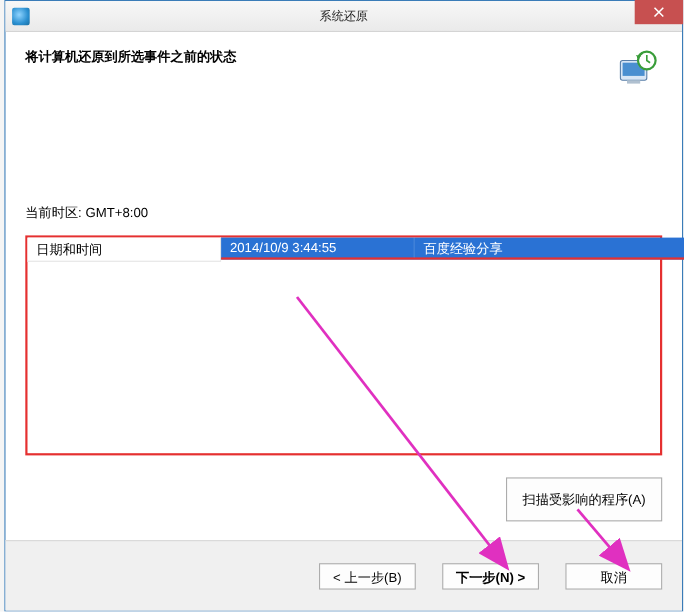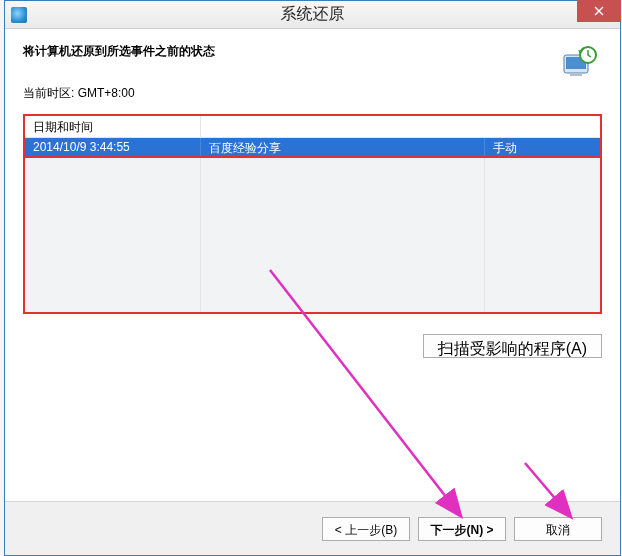--- a/index.html
+++ b/index.html
@@ -34,21 +34,21 @@
       height: 16px;
       margin-left: 6px;
       background: radial-gradient(circle at 40% 40%, #8fd4ff 0%, #2a8fd0 60%, #1a6ea0 100%);
       border-radius: 2px;
       position: relative;
     }
     .titlebar-title {
       position: absolute;
       left: 50%;
       transform: translateX(-50%);
-      font-size: 16px;
+      font-size: 11px;
       color: #222;
     }
     .close-btn {
       position: absolute;
       right: -1px;
       top: -1px;
       width: 44px;
       height: 22px;
       background: #c75050;
       display: flex;
@@ -72,20 +72,21 @@
       position: absolute;
       right: 22px;
       top: 14px;
       width: 40px;
       height: 40px;
     }
     .content-area {
       padding: 0 18px;
     }
     .timezone-label {
+      margin-top: 100px;
       font-size: 12px;
       color: #000;
       margin-bottom: 12px;
     }
     .table-wrapper {
       border: 2px solid #e53030;
       background: #fff;
       height: 200px;
       position: relative;
     }
@@ -122,54 +123,54 @@
       display: flex;
       background: #f2f3f5;
     }
     .table-body-empty > div {
       border-right: 1px solid #e4e4e4;
       height: 100%;
     }
     .table-body-empty .col-type { border-right: none; }
     .table-flex {
       display: flex;
-      flex-direction: column;
+      flex-direction: row;
       height: 100%;
     }
     .table-row-anno {
       border-bottom: 2px solid #e53030;
     }
     .scan-btn-row {
       display: flex;
       justify-content: flex-end;
       margin-top: 20px;
     }
     .scan-btn {
       padding: 4px 14px;
-      font-size: 16px;
+      font-size: 12px;
       background: #fdfdfd;
       border: 1px solid #acacac;
       cursor: pointer;
       min-width: 140px;
       text-align: center;
-      height: 24px;
+      height: 40px;
     }
     .footer {
       position: absolute;
       bottom: 0;
       left: 0;
       right: 0;
-      height: 54px;
+      height: 64px;
       background: #f0f0f0;
       border-top: 1px solid #d8d8d8;
       display: flex;
       align-items: center;
       justify-content: flex-end;
       padding-right: 18px;
-      gap: 8px;
+      gap: 24px;
     }
     .footer button {
       padding: 4px 10px;
       font-size: 12px;
       background: #fdfdfd;
       border: 1px solid #acacac;
       cursor: pointer;
       min-width: 88px;
       height: 24px;
     }

